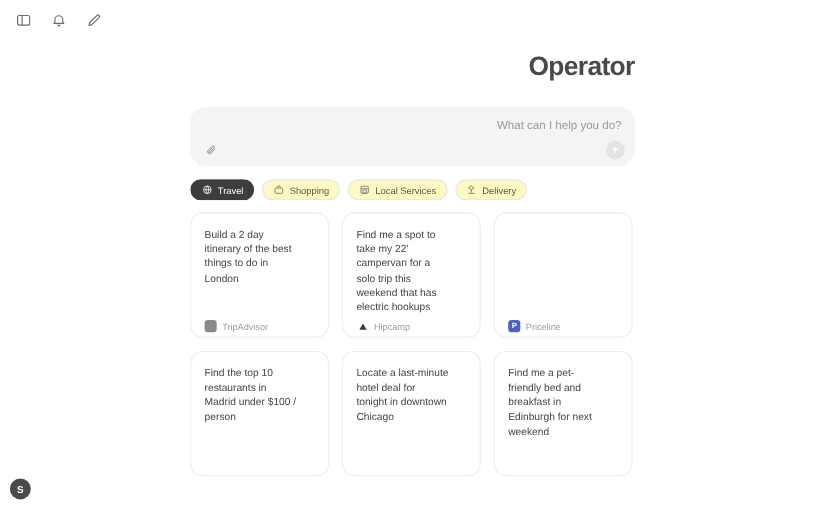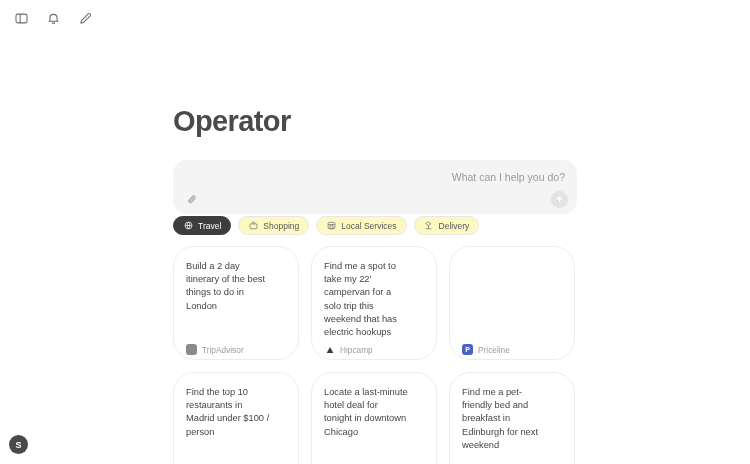--- a/index.html
+++ b/index.html
@@ -62,23 +62,23 @@
   
   #main {
     position: absolute;
     left: 173px;
     top: 0;
     width: 404px;
   }
 
   #page-title {
     margin: 0;
-    padding-top: 105px;
-    text-align: left;
-    font-size: 29px;
+    padding-top: 47px;
+    text-align: right;
+    font-size: 24px;
     font-weight: bold;
     letter-spacing: -0.6px;
     color: #4a4a4a;
   }
 
   
   #composer {
     margin-top: 22px;
     background: #f4f4f4;
     border-radius: 14px;
@@ -119,21 +119,21 @@
     align-items: center;
     justify-content: center;
     color: #ffffff;
     cursor: pointer;
     border: none;
     padding: 0;
   }
 
   
   #chips {
-    margin-top: 2px;
+    margin-top: 12px;
     display: flex;
     gap: 7px;
     white-space: nowrap;
     overflow: hidden;
     width: 404px;
   }
   .chip {
     display: inline-flex;
     align-items: center;
     gap: 5px;
@@ -165,21 +165,21 @@
 
   
   #cards {
     margin-top: 11px;
     display: grid;
     grid-template-columns: repeat(3, 126px);
     gap: 12px;
   }
   .card {
     border: 1px solid #ededed;
-    border-radius: 21px;
+    border-radius: 11px;
     background: #ffffff;
     height: 114px;
     box-sizing: border-box;
     padding: 13px 28px 10px 12px;
     position: relative;
     cursor: pointer;
     overflow: hidden;
   }
   .card-text {
     font-size: 9.3px;

